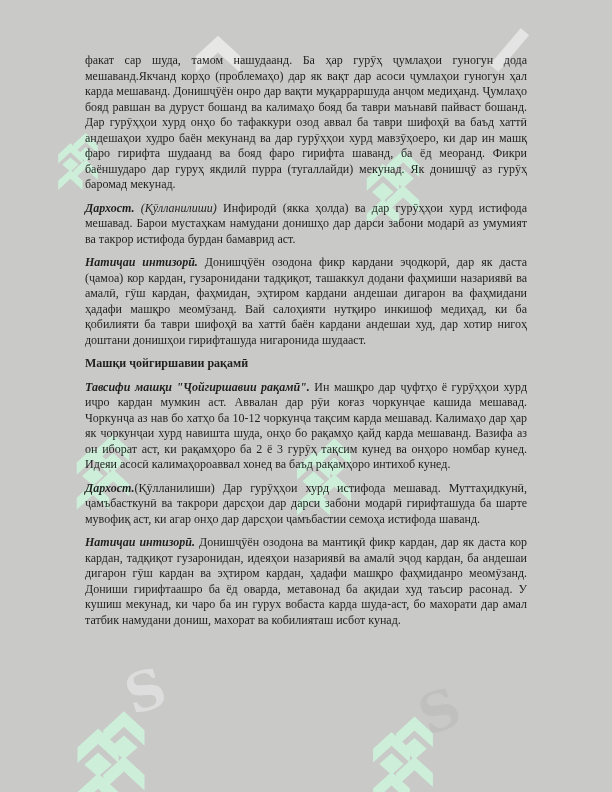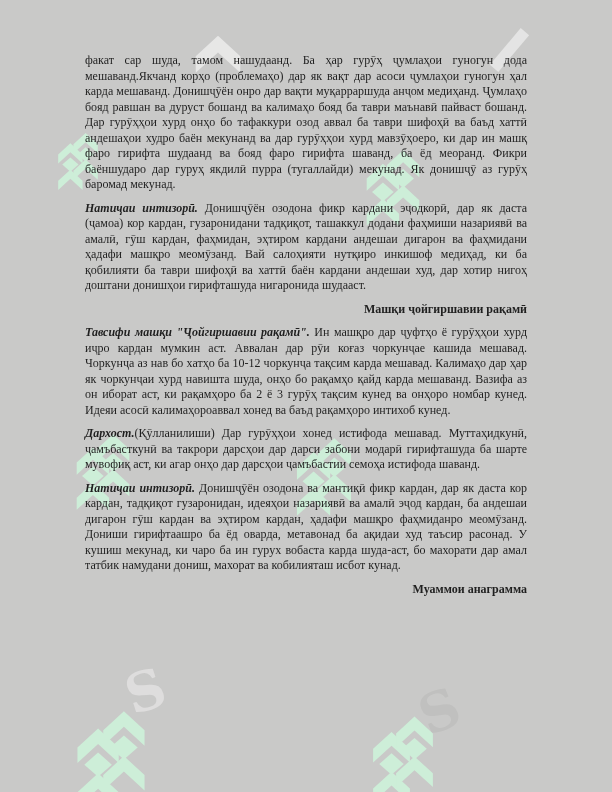--- a/index.html
+++ b/index.html
@@ -46,21 +46,21 @@
     color:var(--ink);
     font-size:12px;
     line-height:15.5px;
     text-align:justify;
     margin-top:8px;
   }
   .content p{margin:0 0 8px 0;}
   .content h2{
     font-size:12px;line-height:15.5px;
     margin:2px 0 8px 0;
-    text-align:right;
+    text-align:left;
   }
   .lead{font-weight:bold;font-style:italic;}
   .lead-italic{font-style:italic;}
   .lead-plain{font-style:normal;font-weight:normal;}
 </style>
 </head>
 <body>
 
 <svg width="0" height="0" style="position:absolute" aria-hidden="true">
   <defs>
@@ -102,26 +102,26 @@
   </svg>
 <span id="wm-letter-2" class="wm-letter">S</span>
 <svg id="wm-green-6" class="wm wm-green">
     <use href="#logo-s"></use>
   </svg>
 
 <main class="content">
 
   <p><span>факат сар шуда, тамом нашудаанд. Ба ҳар гурӯҳ ҷумлаҳои гуногун дода мешаванд.Якчанд корҳо (проблемаҳо) дар як вақт дар асоси ҷумлаҳои гуногун ҳал карда мешаванд. Донишҷӯён онро дар вақти муқарраршуда анҷом медиҳанд. Ҷумлаҳо бояд равшан ва дуруст бошанд ва калимаҳо бояд ба таври маънавӣ пайваст бошанд. Дар гурӯҳҳои хурд онҳо бо тафаккури озод аввал ба таври шифоҳӣ ва баъд хаттӣ андешаҳои худро баён мекунанд ва дар гурӯҳҳои хурд мавзӯҳоеро, ки дар ин машқ фаро гирифта шудаанд ва бояд фаро гирифта шаванд, ба ёд меоранд. Фикри баёншударо дар гуруҳ якдилӣ пурра (тугаллайди) мекунад. Як донишҷӯ аз гурӯҳ баромад мекунад.</span></p>
 
+  <p><span class="lead">Дархост. </span><span class="lead-italic">(Қӯлланилиши) </span><span>Инфиродӣ (якка ҳолда) ва дар гурӯҳҳои хурд истифода мешавад. Барои мустаҳкам намудани донишҳо дар дарси забони модарӣ аз умумият ва такрор истифода бурдан бамаврид аст.</span></p>
 
   <p><span class="lead">Натиҷаи интизорӣ. </span><span>Донишҷӯён озодона фикр кардани эҷодкорӣ, дар як даста (ҷамоа) кор кардан, гузаронидани тадқиқот, ташаккул додани фаҳмиши назариявӣ ва амалӣ, гӯш кардан, фаҳмидан, эҳтиром кардани андешаи дигарон ва фаҳмидани ҳадафи машқро меомӯзанд. Вай салоҳияти нутқиро инкишоф медиҳад, ки ба қобилияти ба таври шифоҳӣ ва хаттӣ баён кардани андешаи худ, дар хотир нигоҳ доштани донишҳои гирифташуда нигаронида шудааст.</span></p>
 
   <h2>Машқи ҷойгиршавии рақамӣ</h2>
 
   <p><span class="lead">Тавсифи машқи "Ҷойгиршавии рақамӣ". </span><span>Ин машқро дар ҷуфтҳо ё гурӯҳҳои хурд иҷро кардан мумкин аст. Аввалан дар рӯи коғаз чоркунҷае кашида мешавад. Чоркунҷа аз нав бо хатҳо ба 10-12 чоркунҷа тақсим карда мешавад. Калимаҳо дар ҳар як чоркунҷаи хурд навишта шуда, онҳо бо рақамҳо қайд карда мешаванд. Вазифа аз он иборат аст, ки рақамҳоро ба 2 ё 3 гурӯҳ тақсим кунед ва онҳоро номбар кунед. Идеяи асосӣ калимаҳороаввал хонед ва баъд рақамҳоро интихоб кунед.</span></p>
 
-  <p><span class="lead">Дархост.</span><span class="lead-plain">(Қӯлланилиши) </span><span> Дар гурӯҳҳои хонед истифода мешавад. Муттаҳидкунӣ, ҷамъбасткунӣ ва такрори дарсҳои дар дарси забони модарӣ гирифташуда ба шарте мувофиқ аст, ки агар онҳо дар дарсҳои ҷамъбастии семоҳа истифода шаванд.</span></p>
+  <p><span class="lead">Дархост.</span><span class="lead-plain">(Қӯлланилиши) </span><span> Дар гурӯҳҳои хурд истифода мешавад. Муттаҳидкунӣ, ҷамъбасткунӣ ва такрори дарсҳои дар дарси забони модарӣ гирифташуда ба шарте мувофиқ аст, ки агар онҳо дар дарсҳои ҷамъбастии семоҳа истифода шаванд.</span></p>
 
   <p><span class="lead">Натиҷаи интизорӣ. </span><span>Донишҷӯён озодона ва мантиқӣ фикр кардан, дар як даста кор кардан, тадқиқот гузаронидан, идеяҳои назариявӣ ва амалӣ эҷод кардан, ба андешаи дигарон гӯш кардан ва эҳтиром кардан, ҳадафи машқро фаҳмиданро меомӯзанд. Дониши гирифтаашро ба ёд оварда, метавонад ба ақидаи худ таъсир расонад. У кушиш мекунад, ки чаро ба ин гурух вобаста карда шуда-аст, бо махорати дар амал татбик намудани дониш, махорат ва кобилияташ исбот кунад.</span></p>
 
-  <h2>Муаммои анаграмма</h2>
 
 </main>
 
 </body></html>

